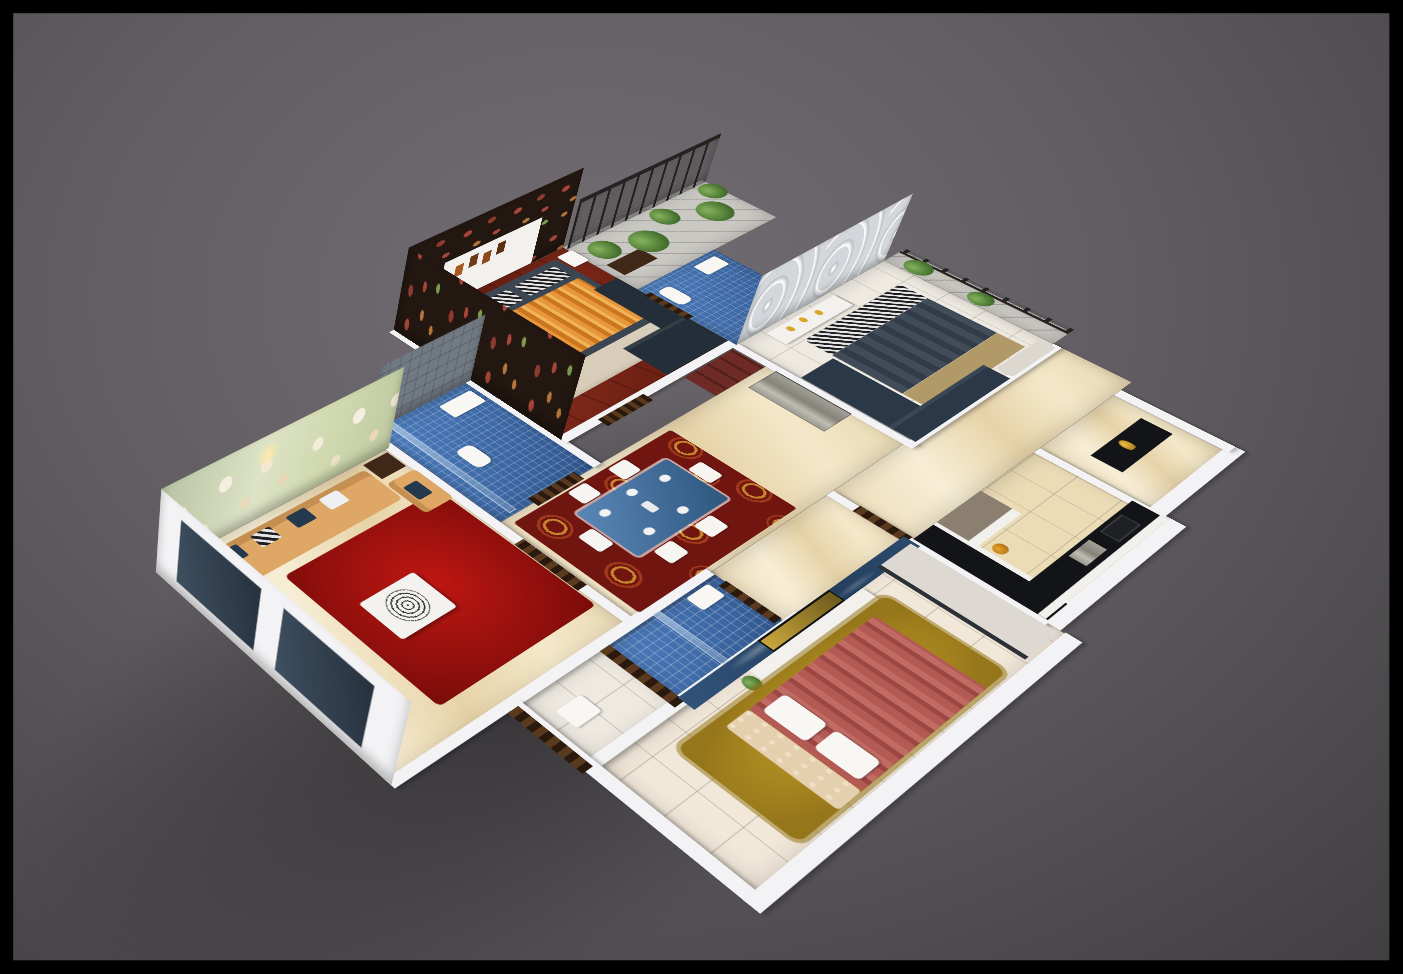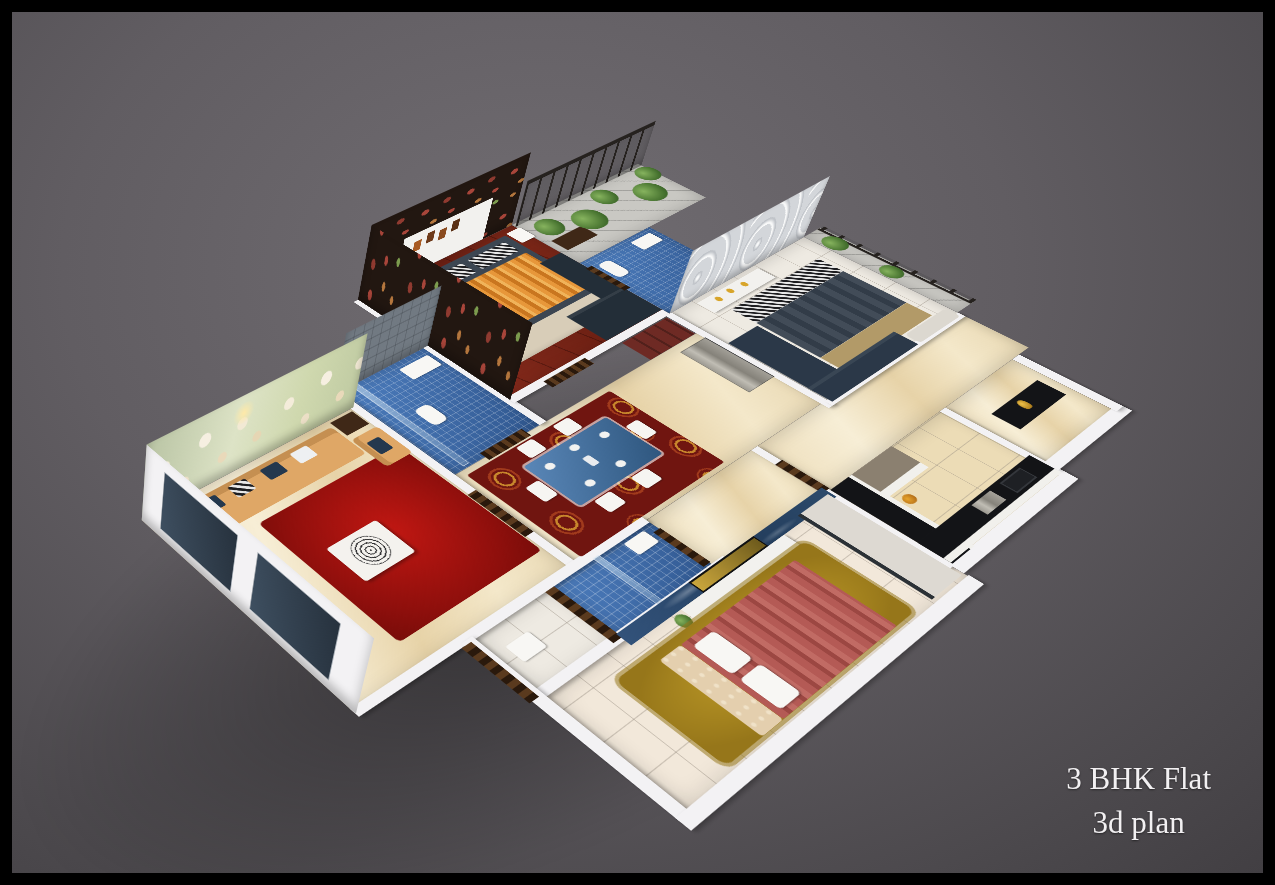--- a/index.html
+++ b/index.html
@@ -244,18 +244,14 @@
     <div style="left:706px;top:560px;width:82px;height:44px;background:#8b8070;box-shadow:inset 0 -10px 0 #f1f0ec;"></div>
     <div class="steel" style="left:766px;top:664px;width:40px;height:18px;"></div>
     <div style="left:826px;top:664px;width:44px;height:20px;background:#1e2024;box-shadow:inset 0 0 0 2px #34373c;"></div>
     <div style="left:712px;top:612px;width:18px;height:14px;border-radius:50%;background:radial-gradient(circle at 40% 40%,#e8a42c,#a35d12);"></div>
 
     <div style="left:936px;top:598px;width:108px;height:34px;background:#131417;"></div>
     <div style="left: 978px; top: 604px; width: 14px; height: 16px; border-radius: 50% 50% 40% 40%; background: radial-gradient(circle at 40% 35%, rgb(240, 194, 74), rgb(154, 106, 16)) rgb(216, 165, 42);"></div>
 
   </div>
 
-  <div class="caption">
-    <div>3 BHK Flat</div>
-    <div>3d plan</div>
-  </div>
  </div>
 </div>
 
 </body></html>

